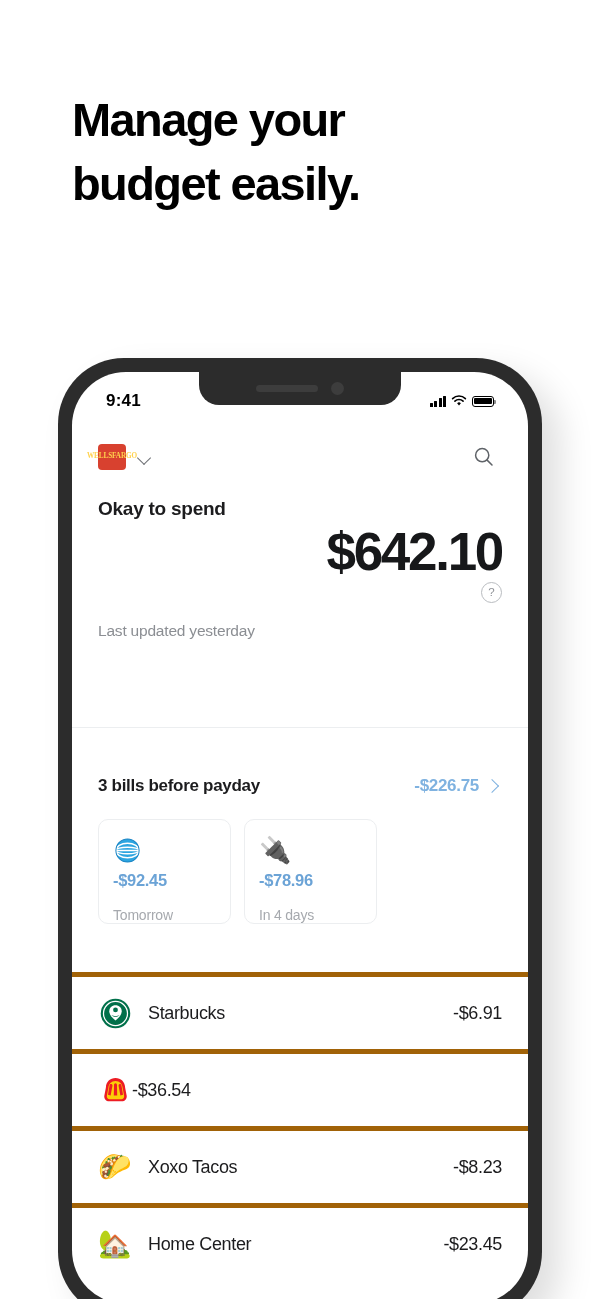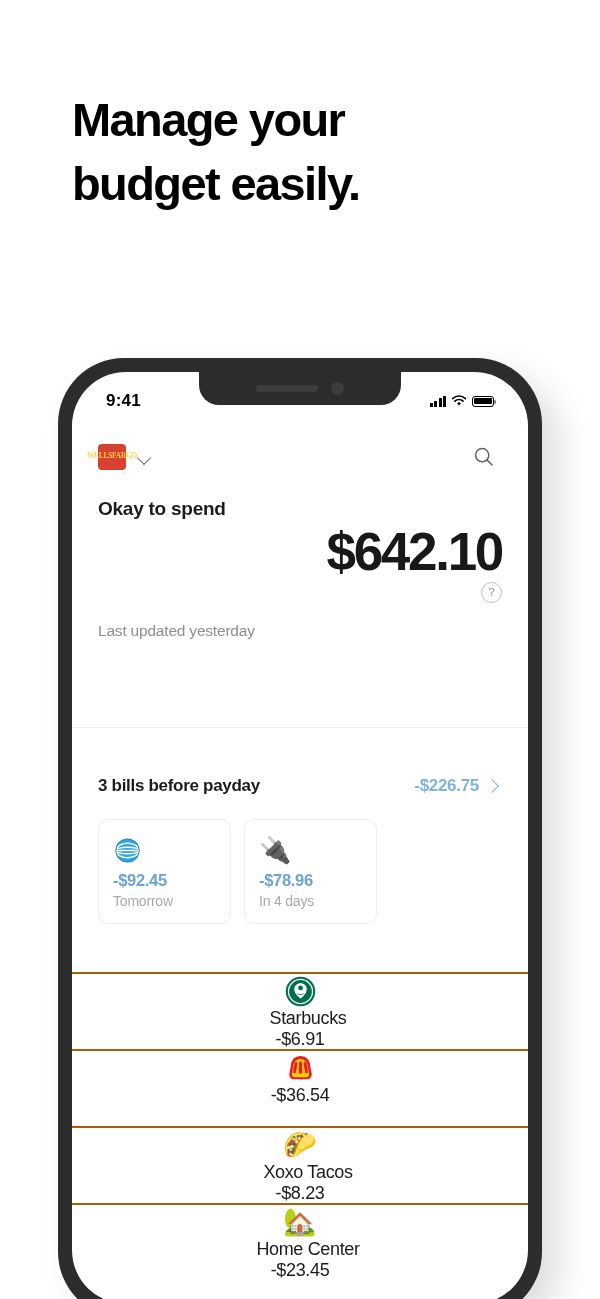--- a/index.html
+++ b/index.html
@@ -287,21 +287,21 @@
     line-height: 1;
   }
   .bill-amount {
     margin-top: 4px;
     font-size: 16.5px;
     font-weight: bold;
     color: #6ba3d6;
     letter-spacing: -0.3px;
   }
   .bill-when {
-    margin-top: 3px;
+    margin-top: 17px;
     font-size: 14px;
     color: #a6a9ae;
     letter-spacing: -0.2px;
   }
   .att-globe { width: 29px; height: 29px; display: block; }
   .navy-mark { width: 27px; height: 25px; display: block; }
 
   
   .tx-section {
     position: absolute;
@@ -313,22 +313,21 @@
     color: #a9acb1;
     padding: 0 26px 16px 26px;
     letter-spacing: -0.2px;
   }
   .tx-row {
     display: flex;
     align-items: center;
     height: 77px;
     padding: 0 26px;
     box-sizing: border-box;
-    border-top: 2px solid #a16207;
-    flex-direction: column;
+    border-top: 5px solid #a16207;
   }
   .tx-icon {
     width: 34px;
     height: 34px;
     display: flex;
     align-items: center;
     justify-content: center;
     font-size: 27px;
     line-height: 1;
     flex: 0 0 34px;

